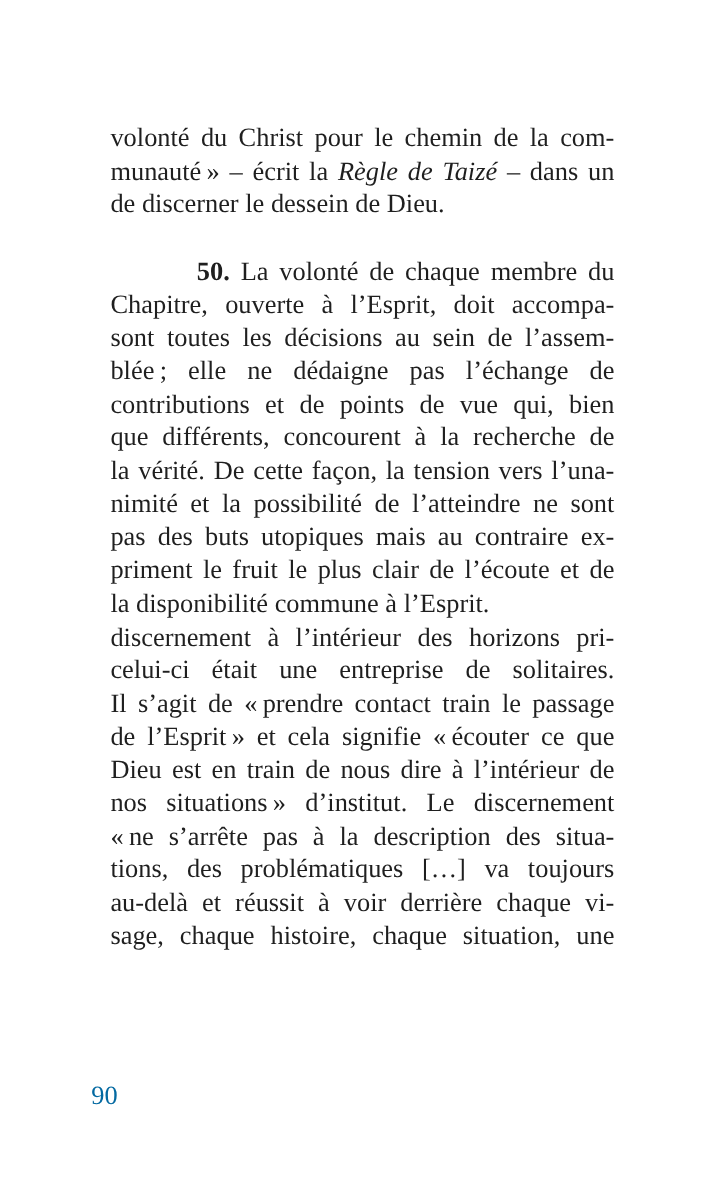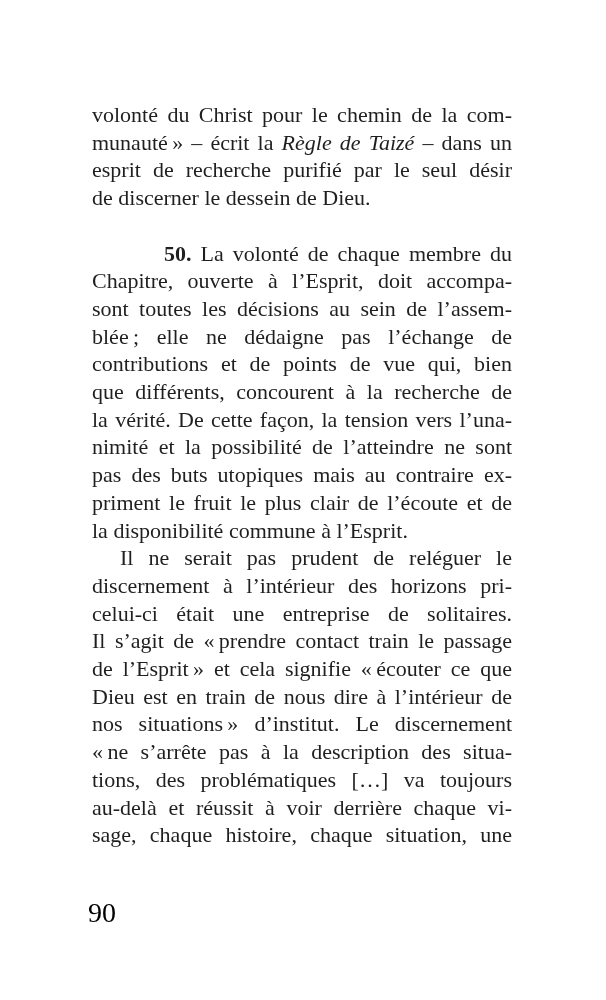--- a/index.html
+++ b/index.html
@@ -37,49 +37,47 @@
   .line.indent {
     text-indent: 28px;
   }
   .para-gap {
     height: 27.7px;
   }
   .bold { font-weight: bold; margin-left: 44px; }
   .italic { font-style: italic; }
   .page-number {
     position: absolute;
-    left: 88px;
+    left: 76px;
     top: 899px;
-    font-size: 28px;
+    font-size: 22px;
     line-height: 27.7px;
-    color: #000000;
+    color: #0369a1;
   }
 </style>
 </head>
 <body>
 
 <div class="book-page">
   <div class="text-block">
       <div class="line"><span>volonté du Christ pour le chemin de la com-</span></div>
       <div class="line"><span>munauté » – écrit la </span><span class="italic">Règle de Taizé</span><span> – dans un</span></div>
-      <div class="line"><span>esprit de recherche purifié par le seul désir</span></div>
       <div class="line no-justify"><span>de discerner le dessein de Dieu.</span></div>
       <div class="para-gap"></div>
       <div class="line indent"><span class="bold">50.</span><span> La volonté de chaque membre du</span></div>
       <div class="line"><span>Chapitre, ouverte à l’Esprit, doit accompa-</span></div>
       <div class="line"><span>sont toutes les décisions au sein de l’assem-</span></div>
       <div class="line"><span>blée ; elle ne dédaigne pas l’échange de</span></div>
       <div class="line"><span>contributions et de points de vue qui, bien</span></div>
       <div class="line"><span>que différents, concourent à la recherche de</span></div>
       <div class="line"><span>la vérité. De cette façon, la tension vers l’una-</span></div>
       <div class="line"><span>nimité et la possibilité de l’atteindre ne sont</span></div>
       <div class="line"><span>pas des buts utopiques mais au contraire ex-</span></div>
       <div class="line"><span>priment le fruit le plus clair de l’écoute et de</span></div>
       <div class="line no-justify"><span>la disponibilité commune à l’Esprit.</span></div>
-      <div class="line indent"><span>Il ne serait pas prudent de reléguer le</span></div>
       <div class="line"><span>discernement à l’intérieur des horizons pri-</span></div>
       <div class="line"><span>celui-ci était une entreprise de solitaires.</span></div>
       <div class="line"><span>Il s’agit de « prendre contact train le passage</span></div>
       <div class="line"><span>de l’Esprit » et cela signifie « écouter ce que</span></div>
       <div class="line"><span>Dieu est en train de nous dire à l’intérieur de</span></div>
       <div class="line"><span>nos situations » d’institut. Le discernement</span></div>
       <div class="line"><span>« ne s’arrête pas à la description des situa-</span></div>
       <div class="line"><span>tions, des problématiques […] va toujours</span></div>
       <div class="line"><span>au-delà et réussit à voir derrière chaque vi-</span></div>
       <div class="line"><span>sage, chaque histoire, chaque situation, une</span></div>

